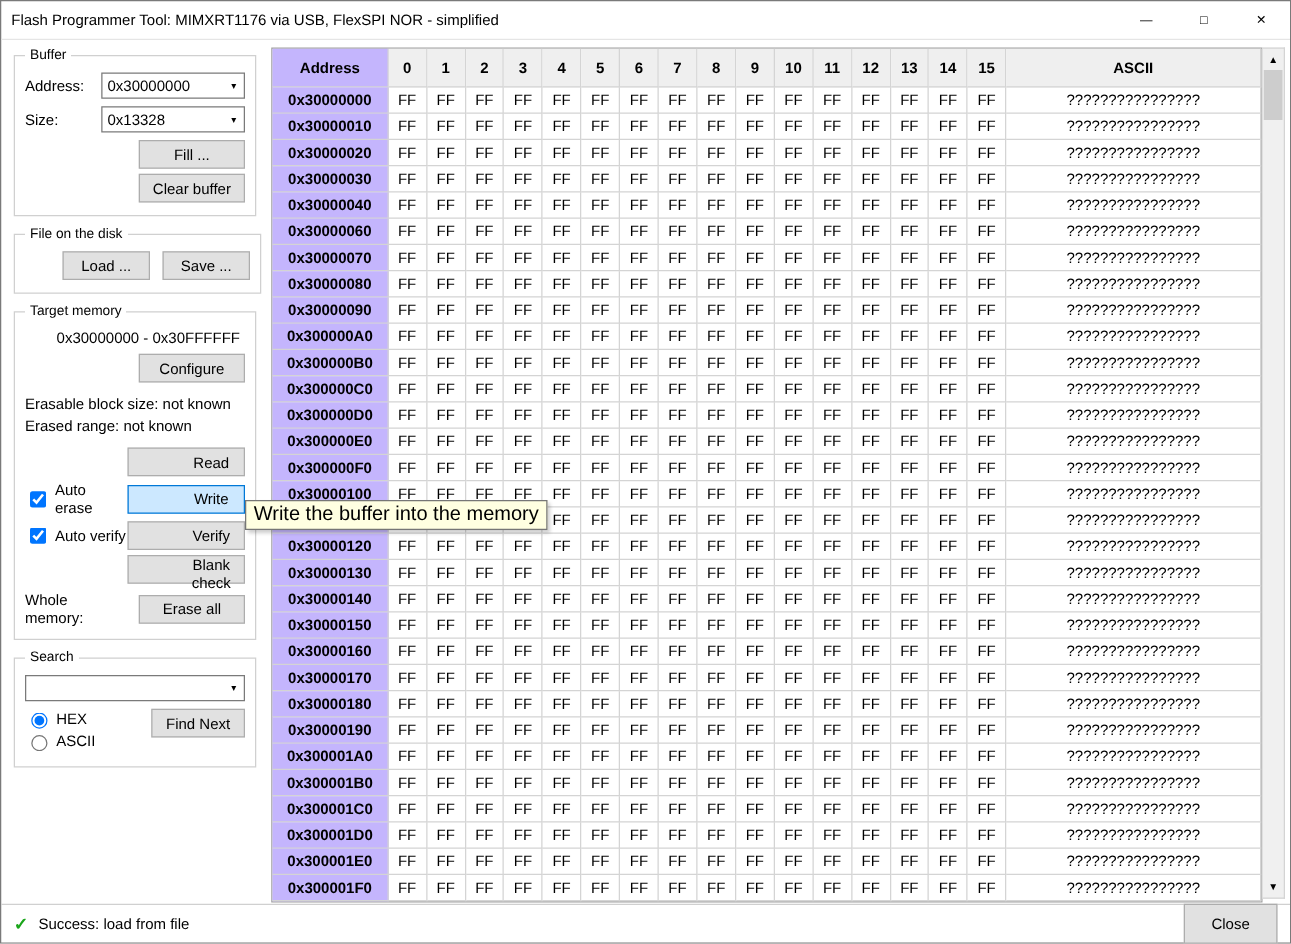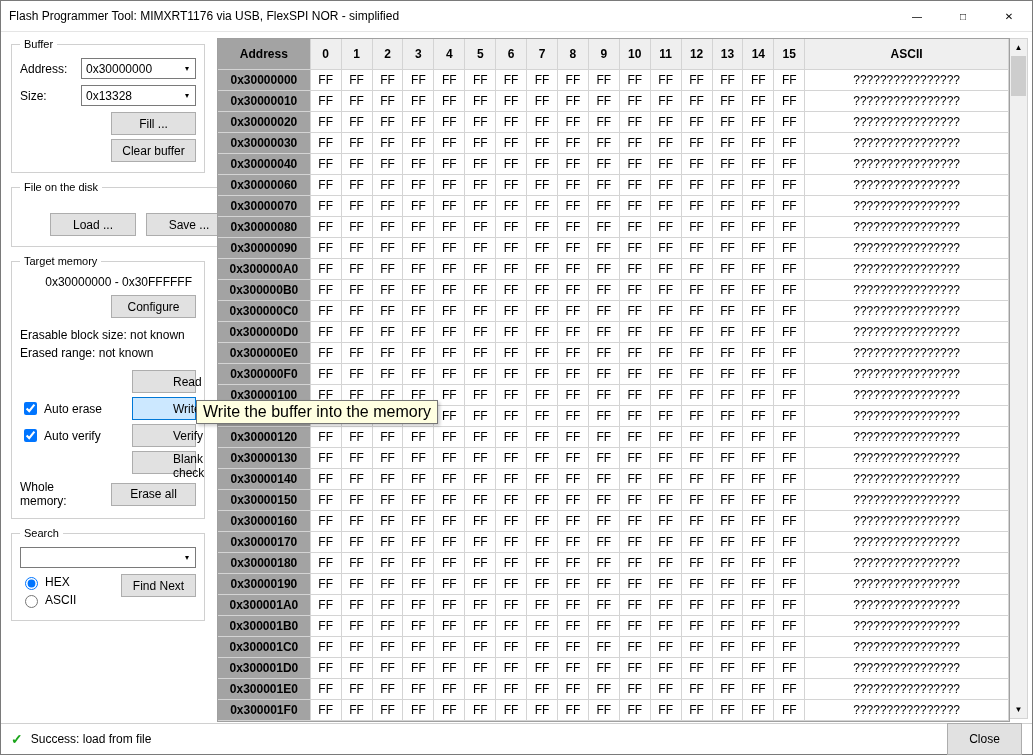--- a/index.html
+++ b/index.html
@@ -113,42 +113,42 @@
     flex-direction: column;
     align-items: flex-end;
     gap: 4px;
   }
   .file-row {
     display: flex;
     gap: 10px;
     justify-content: flex-start;
     padding-left:30px;
   }
-  .file-row .btn { width: 86px; margin-top: 12px; }
+  .file-row .btn { width: 70px; }
   .tm-range {
     text-align: right;
     padding-right: 4px;
     margin-bottom: 6px;
   }
   .tm-labels {
     margin-top: 10px;
   }
   .tm-row {
     display: flex;
     align-items: center;
     margin-bottom: 4px;
   }
   .tm-row span:first-child { flex:1; }
   .action-row {
     display: flex;
     align-items: center;
     margin-bottom: 4px;
   }
   .action-row .chk { flex:1; display:flex; align-items:center; gap:4px; }
-  .action-row .btn { width: 64px; padding-left: 40px; }
+  .action-row .btn { width: 94px; padding-left: 40px; }
   .whole-row { display:flex; align-items:center; gap:20px; margin-top:6px;}
   .whole-row span { flex:1; }
   .whole-row .btn { width:85px;}
   .search-combo {
     display:flex;
     margin-bottom:6px;
   }
   .radio-row { display:flex; align-items:center; gap:4px; margin-bottom:2px;}
   .find-row { display:flex; }
   .find-row .radio-col { flex:1; }
@@ -176,21 +176,21 @@
     font-weight: normal;
   }
   .hexgrid thead th {
     background: #efefef;
     font-weight: bold;
     height: 28px;
   }
   .hexgrid .addr-col {
     width: 86px;
     font-weight: bold;
-    background: #a3a3a3;
+    background: #c4b5fd;
   }
   .hexgrid tbody td {
     height: 18px;
   }
   .hexgrid .byte { width: 28px; }
   .hexgrid .ascii-col { width: 190px; }
   .scrollbar {
     width: 17px;
     background:#f0f0f0;
     border:1px solid #d4d4d4;

